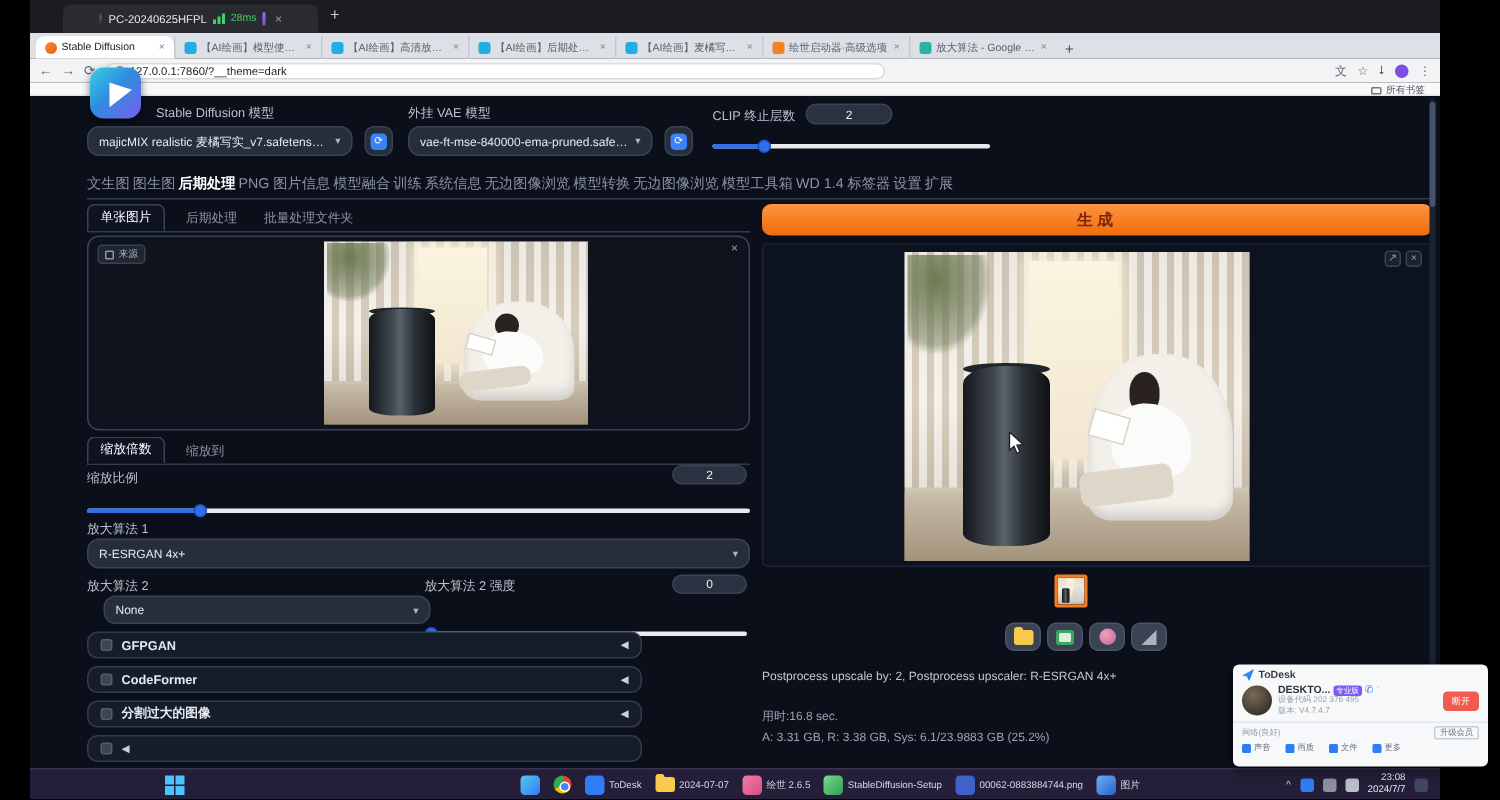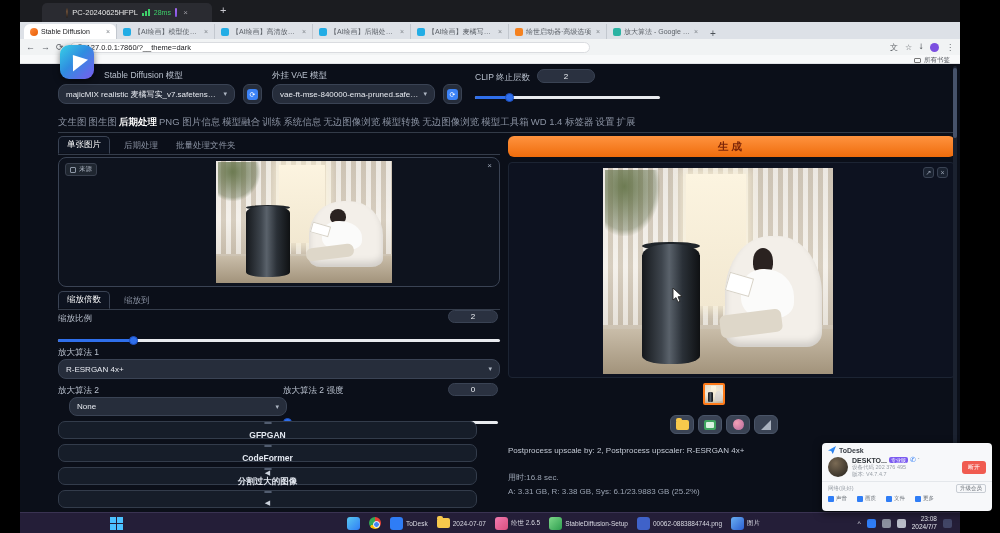--- a/index.html
+++ b/index.html
@@ -56,21 +56,21 @@
   .slider{position:relative;height:9px;}
   .slider .track{position:absolute;left:0;right:0;top:3px;height:3px;border-radius:2px;background:#e8eaee;}
   .slider .fill{position:absolute;left:0;top:3px;height:3px;border-radius:2px;background:#2f6feb;}
   .slider .knob{position:absolute;top:0;width:9px;height:9px;border-radius:50%;background:#2f6feb;border:1px solid #1e4fc0;}
   .maintabs{position:absolute;left:38px;top:112px;width:897px;height:21px;display:flex;gap:2px;align-items:center;border-bottom:1px solid #333b48;}
   .maintabs .mt{font-size:9.5px;color:#8b93a3;white-space:nowrap;}
   .maintabs .mt.on{color:#fff;font-weight:bold;}
   .subtabs{display:flex;gap:10px;align-items:flex-end;height:19px;border-bottom:1px solid #353d4b;}
   .subtabs .st{font-size:8.5px;color:#8b93a3;padding:2px 4px;white-space:nowrap;}
   .subtabs .st.on{color:#fff;border:1px solid #3a4354;border-bottom:1px solid #0b0f19;border-radius:5px 5px 0 0;background:#0d1320;padding:2px 8px;}
-  .acc{position:absolute;left:38px;width:419px;height:18px;background:#161d29;border:1px solid #333c4b;border-radius:7px;display:flex;align-items:center;padding:0 8px;gap:6px;flex-direction:column;}
+  .acc{position:absolute;left:38px;width:370px;height:18px;background:#161d29;border:1px solid #333c4b;border-radius:7px;display:flex;align-items:center;padding:0 8px;gap:6px;}
   .acc .cb{width:8px;height:8px;border-radius:2px;background:#3c4554;border:1px solid #525d70;}
   .acc .al{font-size:8.5px;color:#e3e8f0;font-weight:bold;flex:1;}
   .acc .ar{font-size:7px;color:#cbd2dc;}
   .genbtn{position:absolute;left:488px;top:136px;width:447px;height:21px;border-radius:6px;background:linear-gradient(180deg,#ff933f,#ef6c0c);display:flex;align-items:center;justify-content:center;font-size:10.5px;font-weight:bold;color:#7c2508;letter-spacing:3px;}
   .resultbox{position:absolute;left:488px;top:162px;width:447px;height:216px;background:#0d1220;border:1px solid #1c2433;border-radius:4px;}
   .cornerbtn{width:11px;height:11px;border:1px solid #3a4354;border-radius:3px;background:#1a2230;color:#98a1b0;font-size:7px;line-height:10px;text-align:center;}
   .actbtn{width:24px;height:19px;background:#3a4354;border:1px solid #4a5568;border-radius:6px;display:flex;align-items:center;justify-content:center;}
   .infotxt{font-size:8px;color:#c3c9d4;}
   .subinfo{font-size:8px;color:#9aa3b2;}
   .imgbox{position:absolute;left:38px;top:157px;width:442px;height:130px;border:1px solid #3a4354;border-radius:8px;background:#0e131e;}

